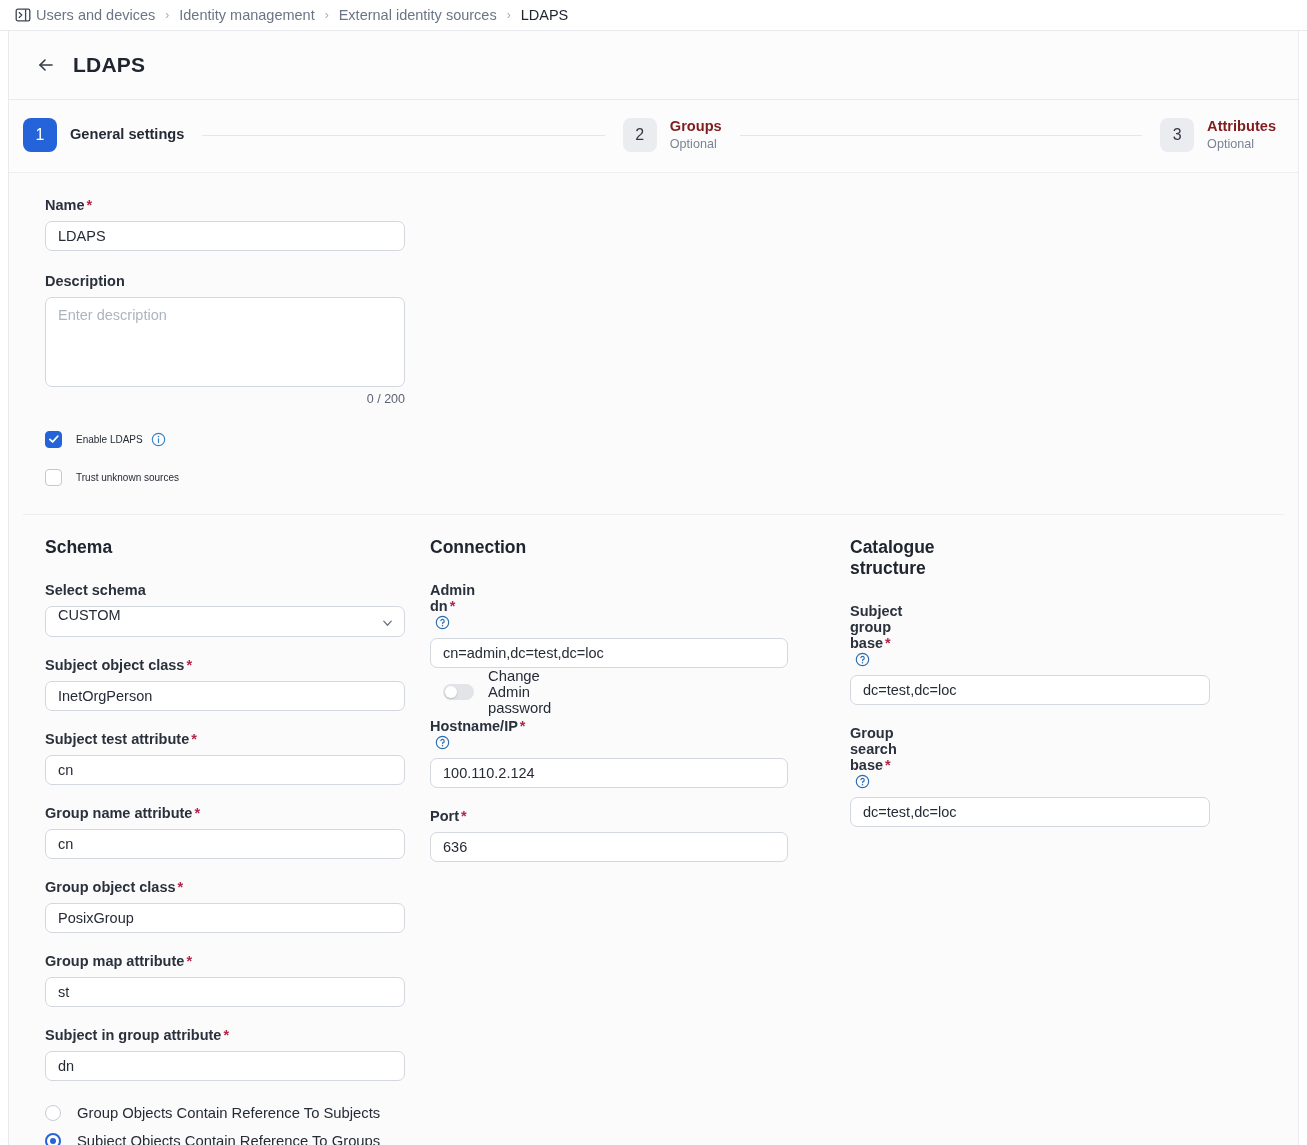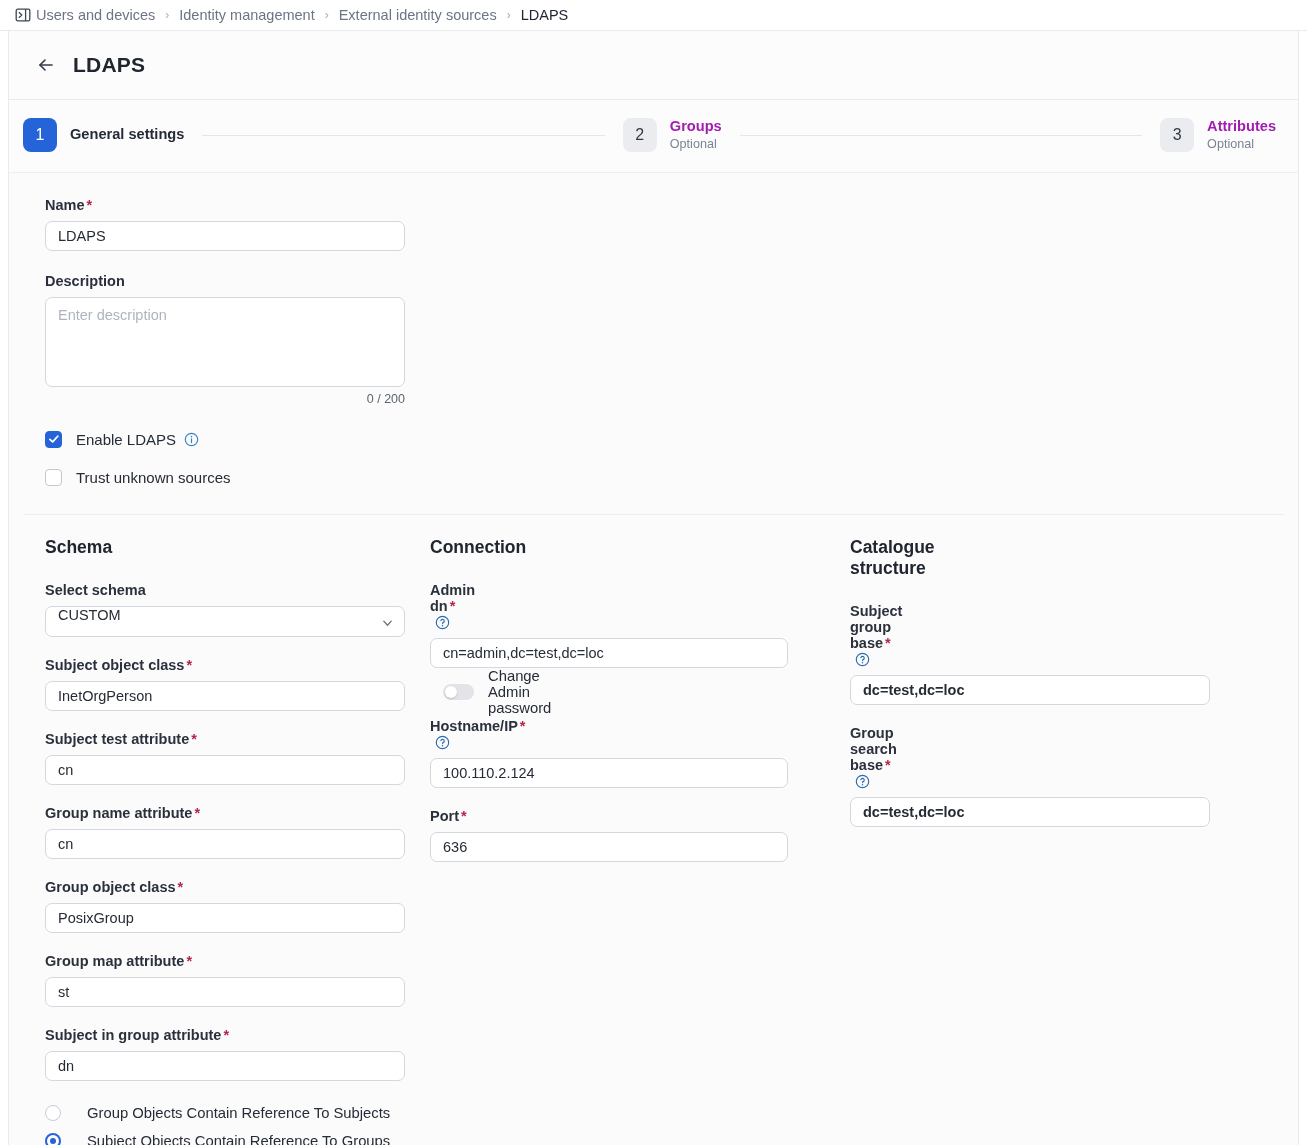--- a/index.html
+++ b/index.html
@@ -95,21 +95,21 @@
     border-radius: 8px;
     display: flex; align-items: center; justify-content: center;
     font-size: 16px;
     font-weight: 500;
     flex: none;
   }
   .step-badge.active { background: #2563d9; color: #ffffff; }
   .step-badge.inactive { background: #ebecef; color: #323a47; }
   .step-text { display: flex; flex-direction: column; justify-content: center; line-height: 1.18; }
   .step-label { font-size: 14.6px; font-weight: 700; color: #252b36; white-space: nowrap; }
-  .step-label.dim { color: #a21caf; }
+  .step-label.dim { color: #7f1d1d; }
   .step-sub { font-size: 12.6px; color: #7b8494; margin-top: 2px; }
   .step-line { flex: 1 1 auto; height: 1px; background: #e4e6ea; margin: 0 18px; min-width: 20px; }
 
   
   .top-form { padding: 24px 0 16px 36px; }
   .field { margin-bottom: 0; }
   .field-label {
     font-size: 14.5px;
     font-weight: 700;
     color: #2b313c;
@@ -180,21 +180,21 @@
     border-radius: 4px;
     border: 1.5px solid #c2c7d0;
     background: #ffffff;
     display: inline-flex; align-items: center; justify-content: center;
     flex: none;
     cursor: pointer;
   }
   .checkbox.checked { background: #2563d9; border-color: #2563d9; }
   .checkbox.checked svg { display: block; }
   .checkbox svg { display: none; }
-  .check-label { font-size: 15px; color: #262c36; }
+  .check-label { font-size: 10px; color: #262c36; }
 
   
   .section-divider {
     height: 1px;
     background: #eceef1;
     margin: 10px 14px 0 14px;
   }
 
   
   .columns {
@@ -229,21 +229,21 @@
   .chev {
     position: absolute;
     right: 11px; top: 50%;
     transform: translateY(-50%);
     width: 13px; height: 13px;
     color: #6d7684;
     pointer-events: none;
   }
 
   .w358 { width: 358px; }
-  .w360 { width: 360px; font-weight: bold; }
+  .w360 { width: 360px; }
 
   
   .togglerow { display: flex; align-items: center; gap: 14px; height: 24px; margin: 12px 0 14px 13px; }
   .toggle {
     width: 31px; height: 16px;
     border-radius: 10px;
     background: #e2e4e8;
     position: relative;
     flex: none;
     cursor: pointer;
@@ -253,21 +253,21 @@
     left: 2px; top: 2px;
     width: 12px; height: 12px;
     border-radius: 50%;
     background: #ffffff;
     box-shadow: 0 1px 2px rgba(0,0,0,.18);
   }
   .toggle-label { font-size: 14.8px; color: #262c36; }
 
   
   .radios { padding: 18px 0 0 36px; }
-  .radiorow { display: flex; align-items: center; gap: 26px; height: 28px; }
+  .radiorow { display: flex; align-items: center; gap: 16px; height: 28px; }
   .radio {
     width: 16px; height: 16px;
     border-radius: 50%;
     border: 1.5px solid #c7ccd4;
     background: #ffffff;
     flex: none;
     position: relative;
     cursor: pointer;
   }
   .radio.selected { border-color: #2563d9; border-width: 2px; }

